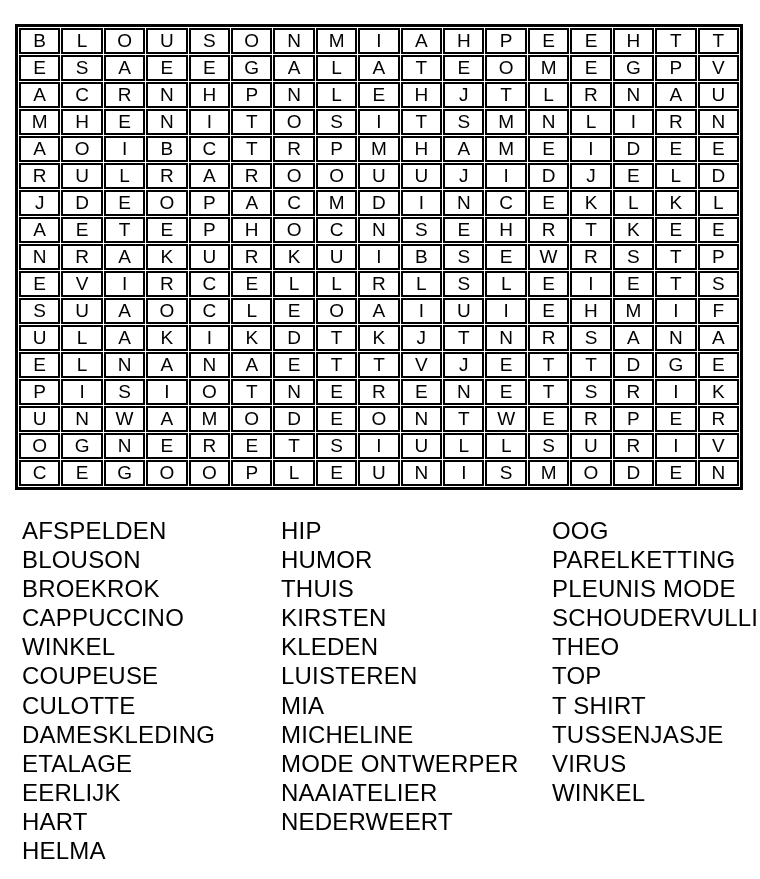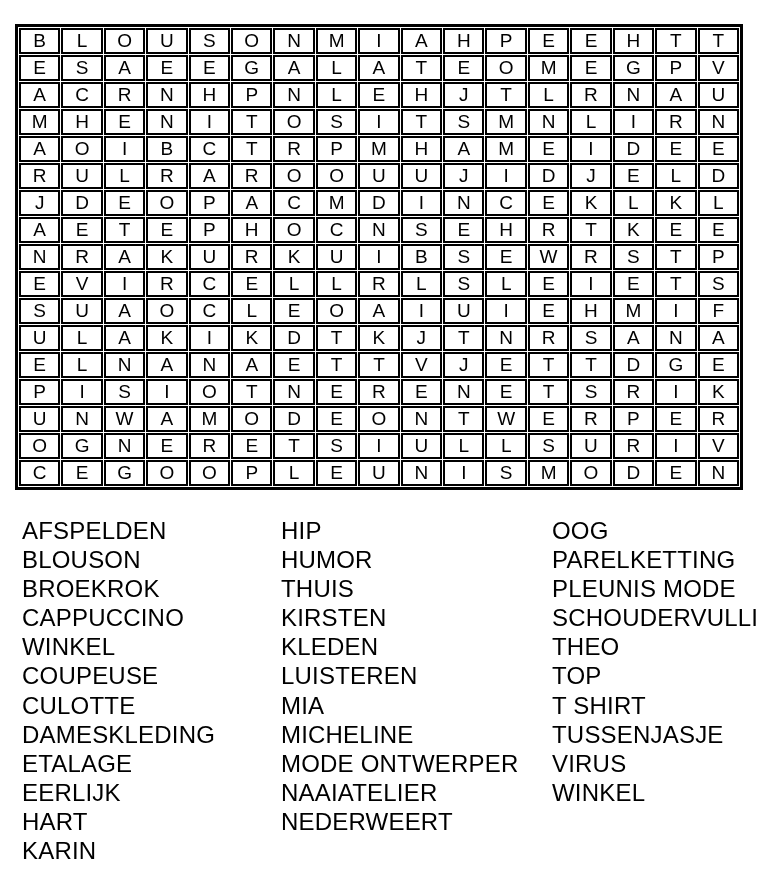--- a/index.html
+++ b/index.html
@@ -399,21 +399,21 @@
       <div class="word-item">BLOUSON</div>
       <div class="word-item">BROEKROK</div>
       <div class="word-item">CAPPUCCINO</div>
       <div class="word-item">WINKEL</div>
       <div class="word-item">COUPEUSE</div>
       <div class="word-item">CULOTTE</div>
       <div class="word-item">DAMESKLEDING</div>
       <div class="word-item">ETALAGE</div>
       <div class="word-item">EERLIJK</div>
       <div class="word-item">HART</div>
-      <div class="word-item">KARIN</div>
+      <div class="word-item">HELMA</div>
     </div>
   <div class="word-col word-col-1">
       <div class="word-item">HIP</div>
       <div class="word-item">HUMOR</div>
       <div class="word-item">THUIS</div>
       <div class="word-item">KIRSTEN</div>
       <div class="word-item">KLEDEN</div>
       <div class="word-item">LUISTEREN</div>
       <div class="word-item">MIA</div>
       <div class="word-item">MICHELINE</div>

